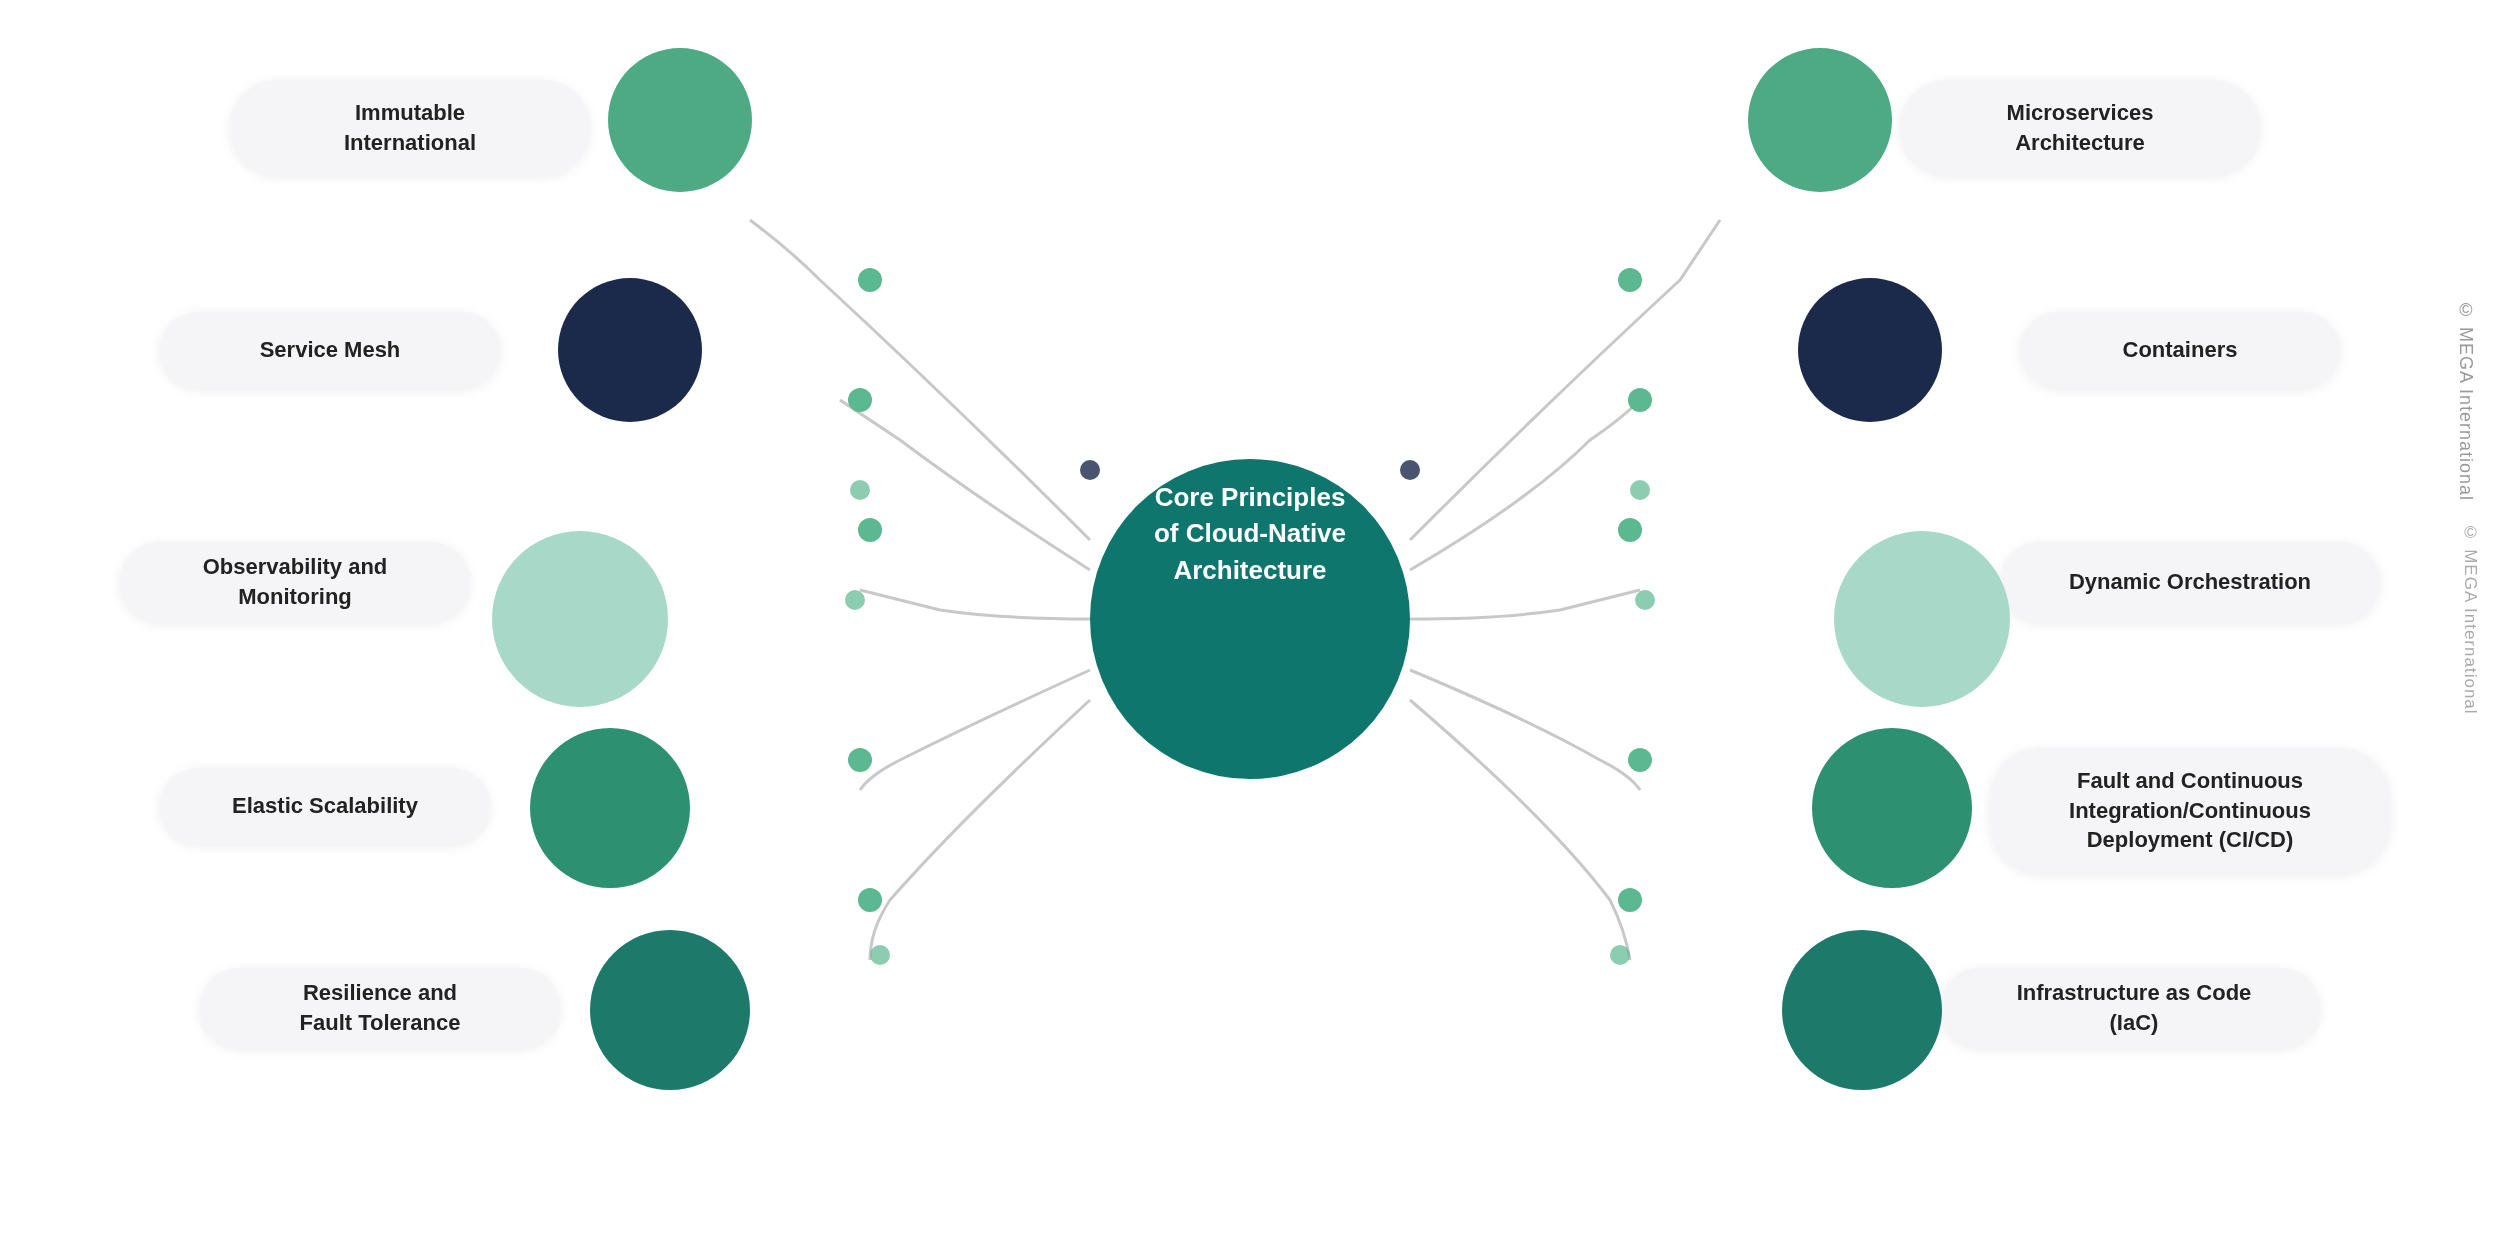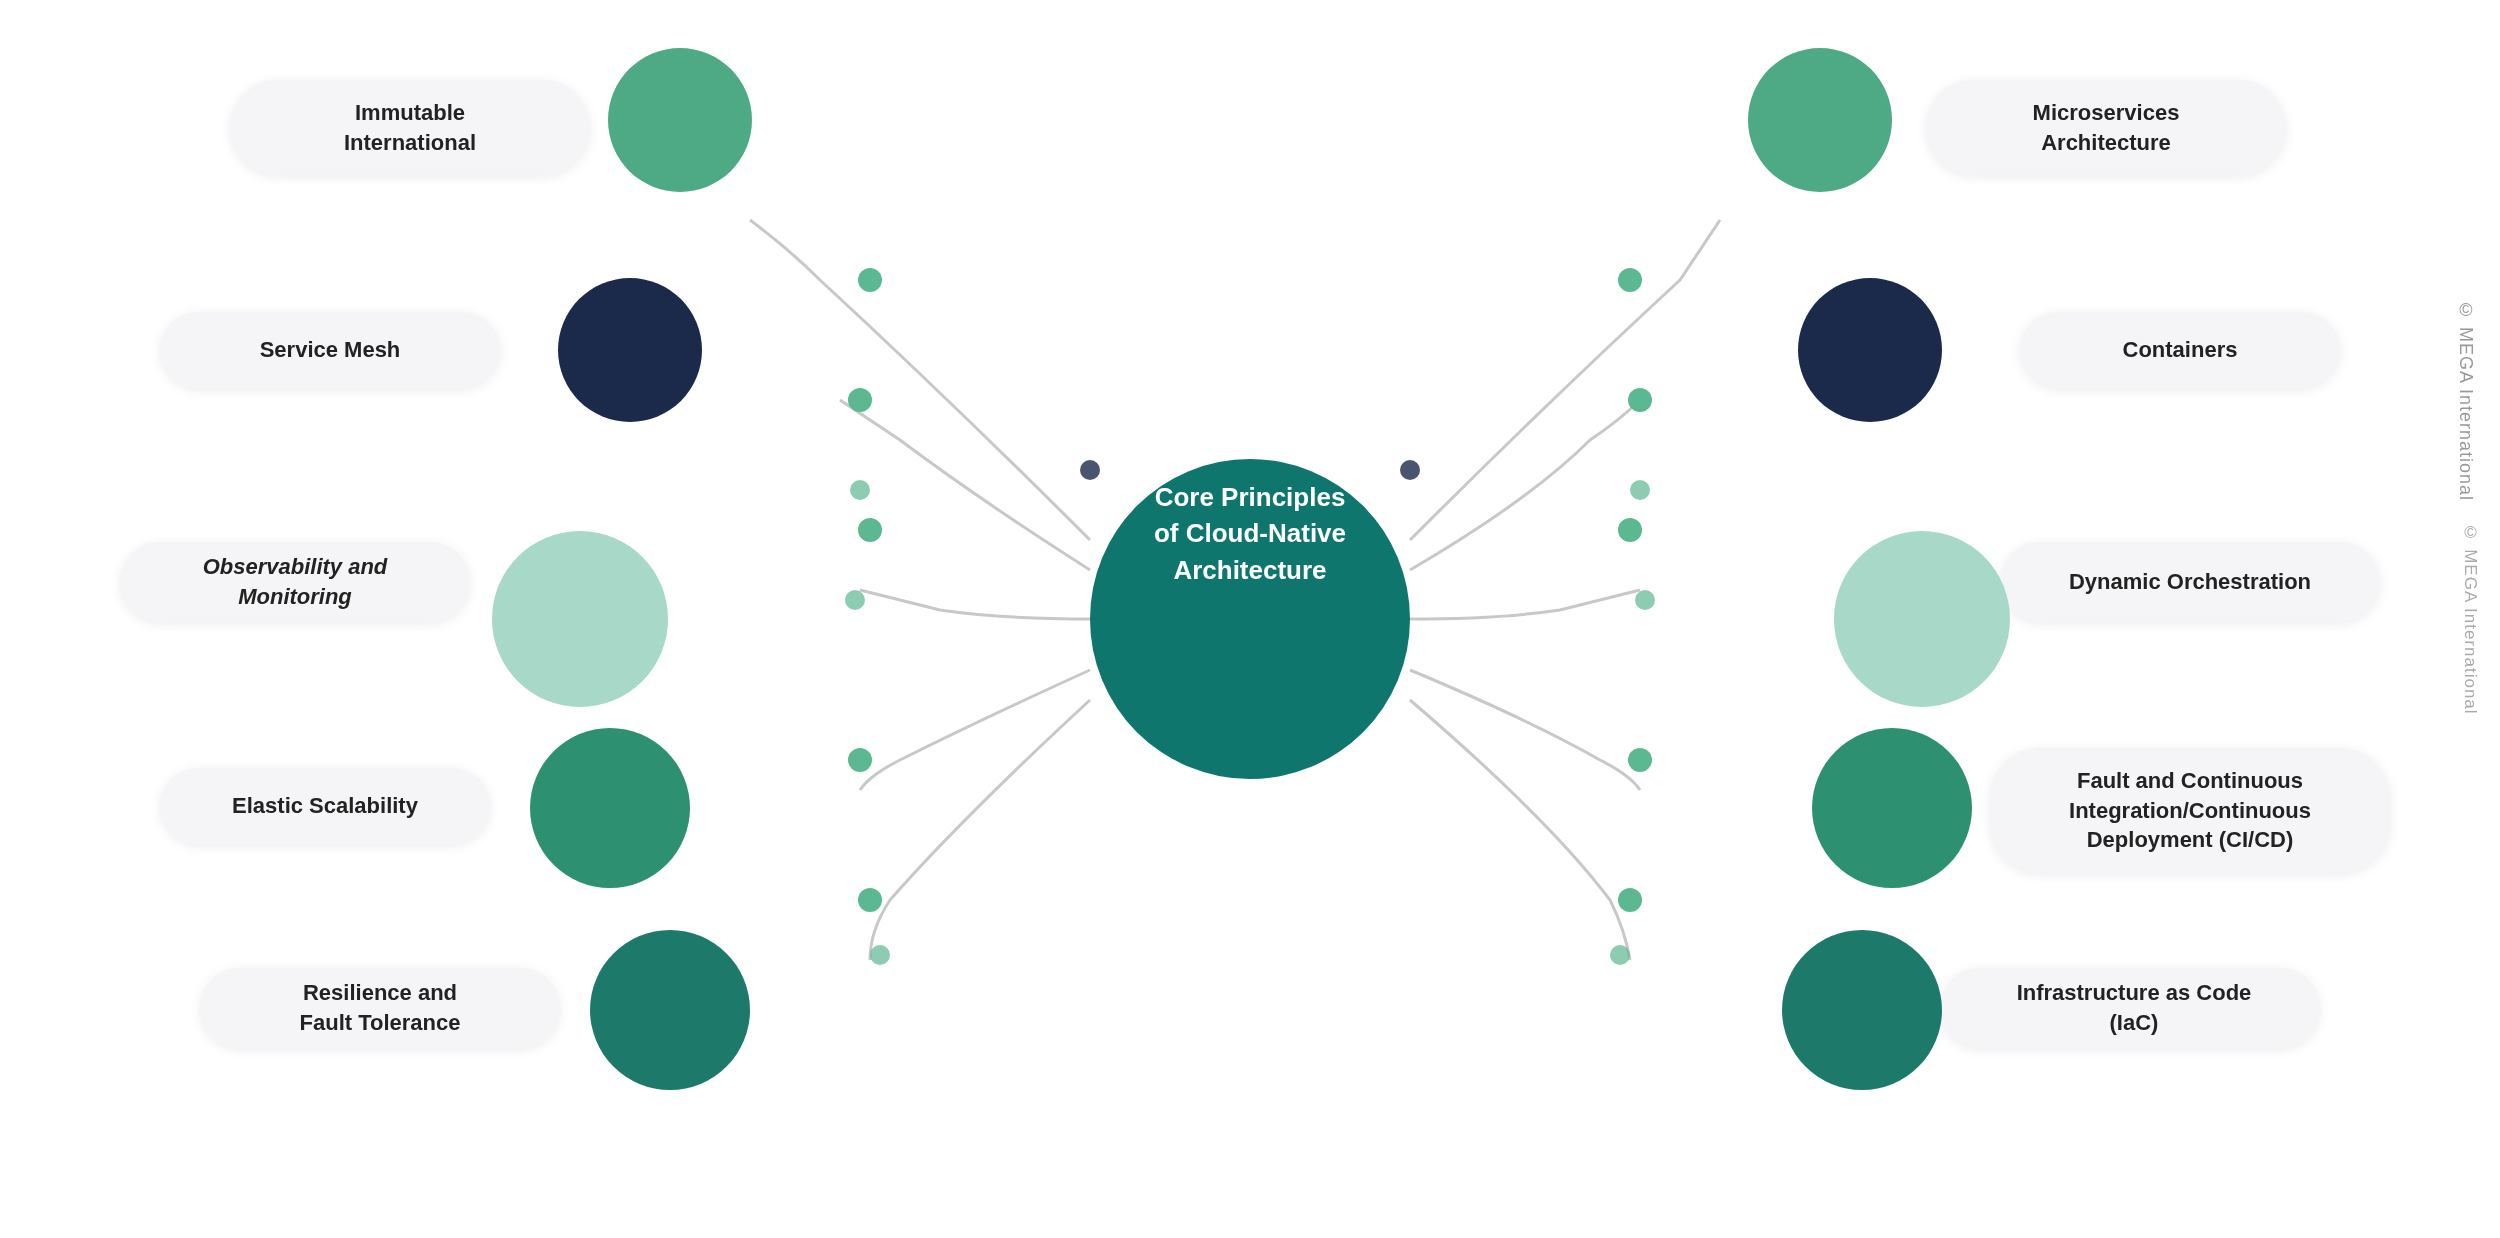--- a/index.html
+++ b/index.html
@@ -150,37 +150,37 @@
 International</span>
   </div>
 
   <div class="sat-circle" style="width:144px;height:144px;background:#1b2a4a;left:558px;top:278px;"></div>
   <div class="pill" style="left:160px;top:312px;width:340px;height:76px;">
     <span class="pill-text" style="white-space:pre-line;">Service Mesh</span>
   </div>
 
   <div class="sat-circle" style="width:176px;height:176px;background:#a8d8c8;left:492px;top:531px;"></div>
   <div class="pill" style="left:120px;top:542px;width:350px;height:80px;">
-    <span class="pill-text" style="white-space:pre-line;font-style:italic;">Observability and
+    <span class="pill-text" style="white-space:pre-line;">Observability and
 Monitoring</span>
   </div>
 
   <div class="sat-circle" style="width:160px;height:160px;background:#2d9070;left:530px;top:728px;"></div>
   <div class="pill" style="left:160px;top:768px;width:330px;height:76px;">
     <span class="pill-text" style="white-space:pre-line;">Elastic Scalability</span>
   </div>
 
   <div class="sat-circle" style="width:160px;height:160px;background:#1d7a6a;left:590px;top:930px;"></div>
   <div class="pill" style="left:200px;top:968px;width:360px;height:80px;">
     <span class="pill-text" style="white-space:pre-line;">Resilience and
 Fault Tolerance</span>
   </div>
 
   <div class="sat-circle" style="width:144px;height:144px;background:#4daa85;right:608px;top:48px;"></div>
-  <div class="pill" style="right:214px;top:80px;width:360px;min-height:80px;">
+  <div class="pill" style="right:240px;top:80px;width:360px;min-height:80px;">
     <span class="pill-text" style="white-space:pre-line;">Microservices
 Architecture</span>
   </div>
 
   <div class="sat-circle" style="width:144px;height:144px;background:#1b2a4a;right:558px;top:278px;"></div>
   <div class="pill" style="right:160px;top:312px;width:320px;height:76px;">
     <span class="pill-text" style="white-space:pre-line;">Containers</span>
   </div>
 
   <div class="sat-circle" style="width:176px;height:176px;background:#a8d8c8;right:490px;top:531px;"></div>

